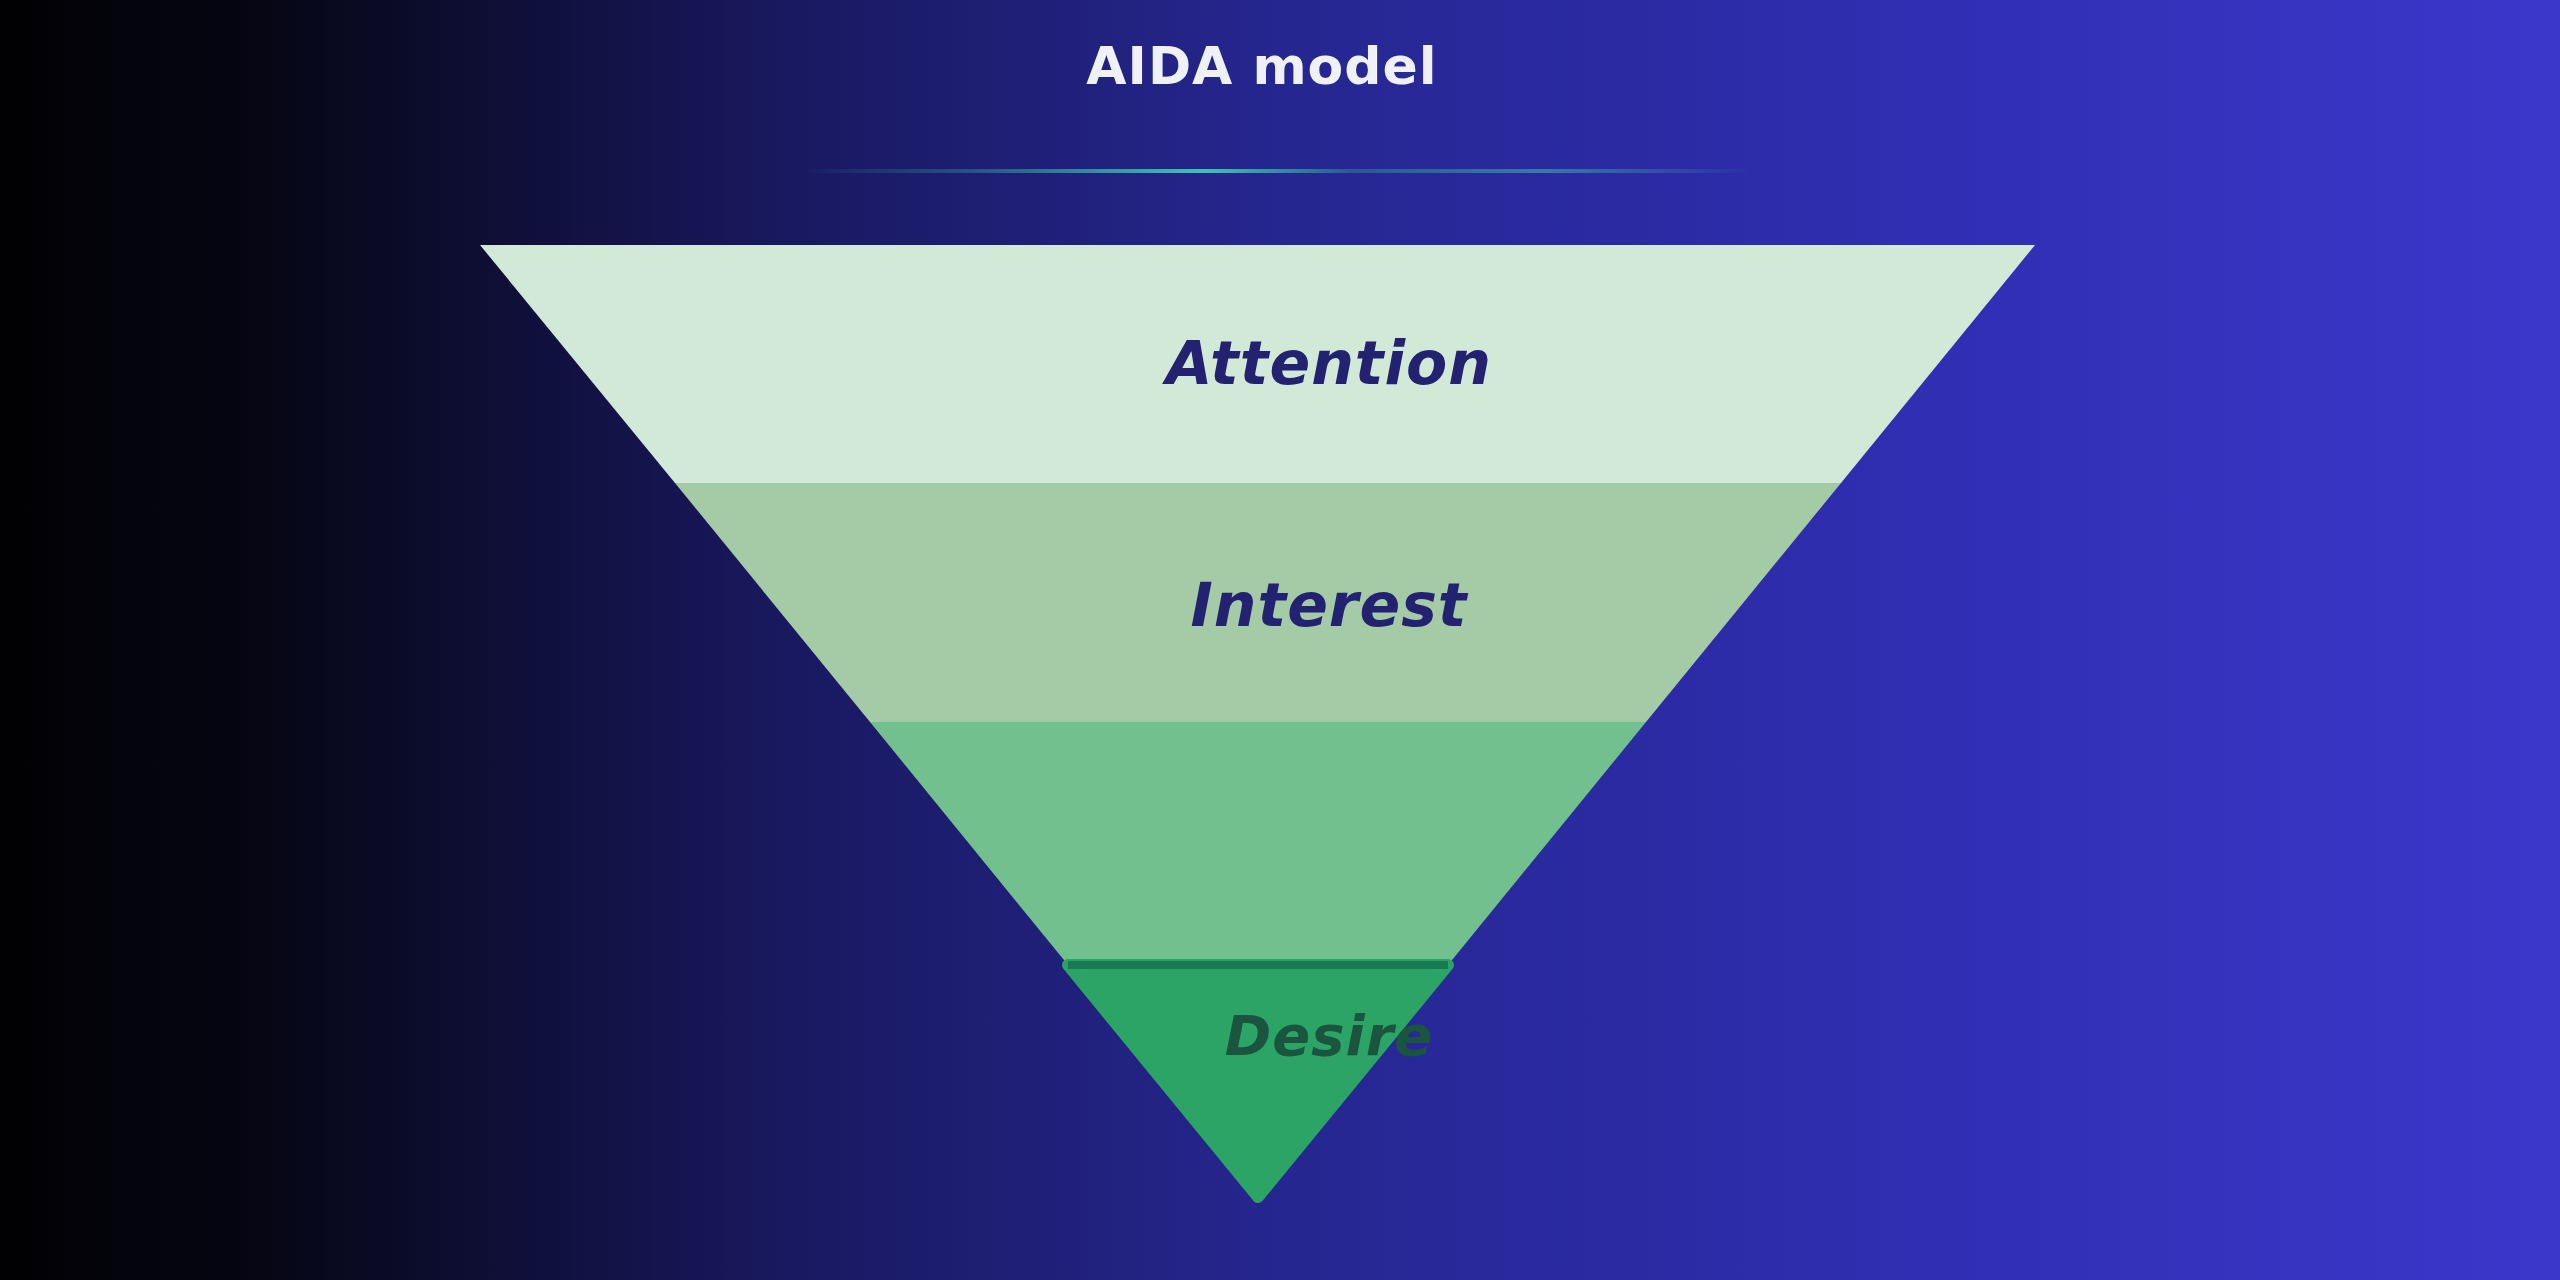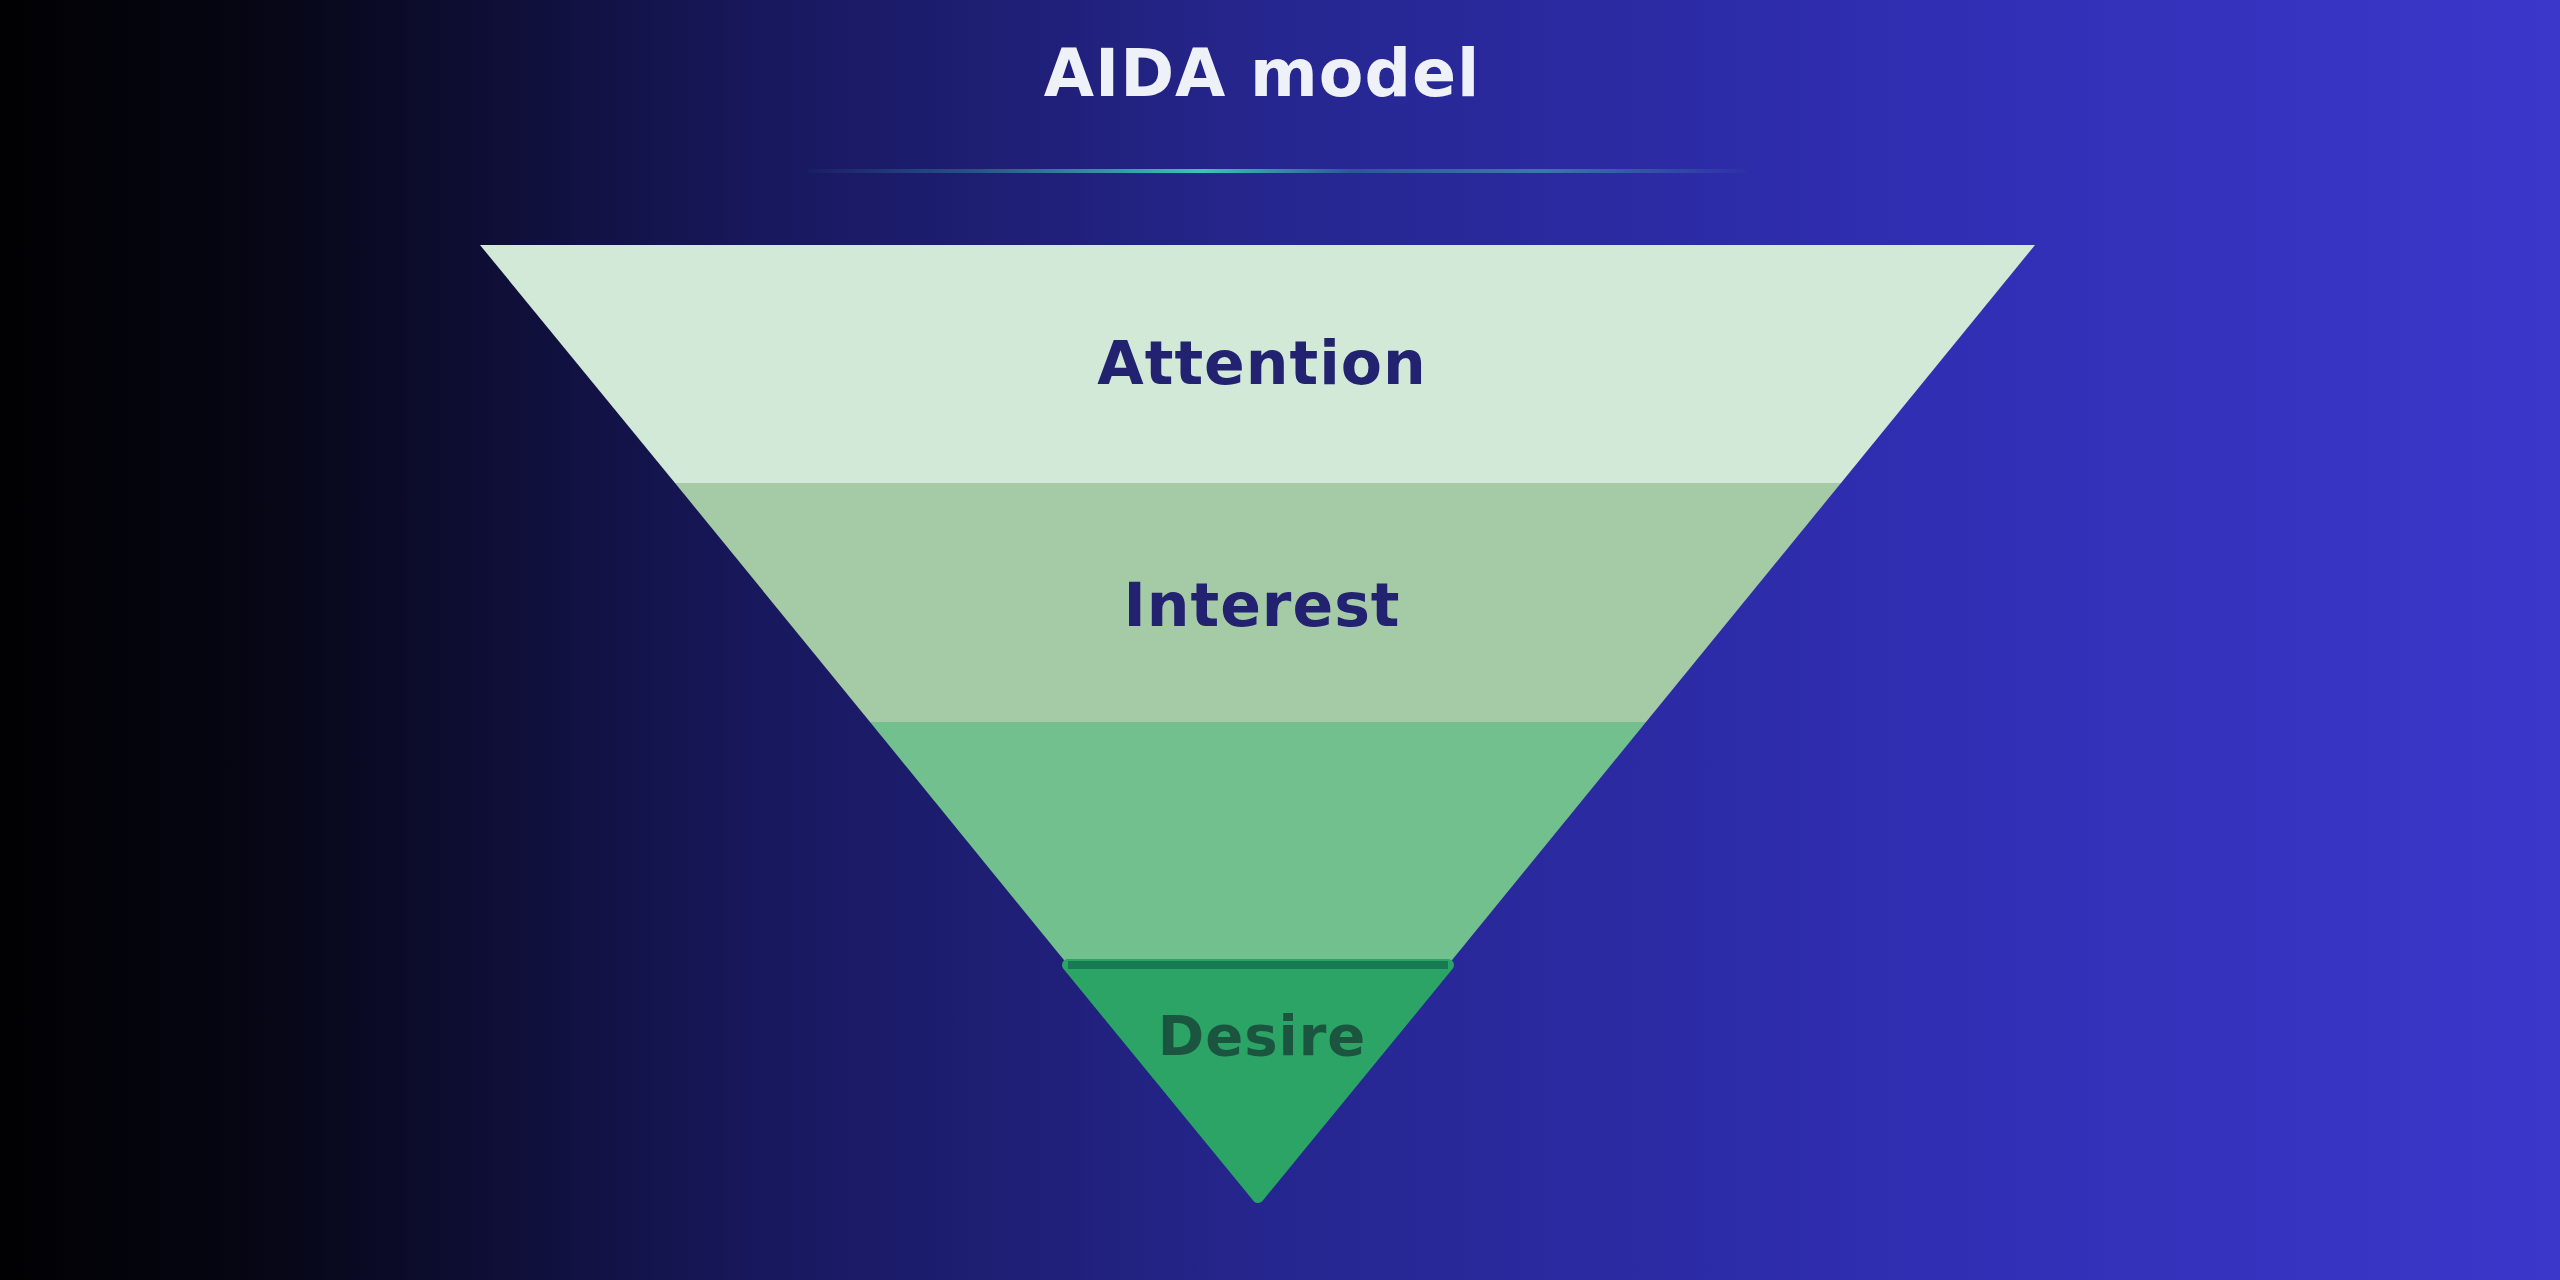--- a/index.html
+++ b/index.html
@@ -20,21 +20,21 @@
       #18185e 30%,
       #262690 50%,
       #302eb2 75%,
       #3b37cb 100%);
   }
   .page-title {
     position: absolute;
     top: 36px;
     left: 1262px;
     transform: translateX(-50%);
-    font-size: 65px;
+    font-size: 52px;
     font-weight: bold;
     letter-spacing: 1px;
     white-space: nowrap;
   }
   .title-underline {
     position: absolute;
     top: 169px;
     left: 808px;
     width: 940px;
     height: 4px;
@@ -49,26 +49,27 @@
   }
   .funnel-svg {
     position: absolute;
     top: 0;
     left: 0;
     width: 2560px;
     height: 1280px;
   }
   .stage-label {
     position: absolute;
-    left: 1262px;
+    left: 1329px;
     transform: translate(-50%, -50%);
     font-size: 60px;
     font-weight: bold;
     letter-spacing: 1px;
     white-space: nowrap;
+    font-style: italic;
   }
   .stage-label.small {
     font-size: 56px;
   }
 </style>
 </head>
 <body>
 
 <div class="canvas">
 

